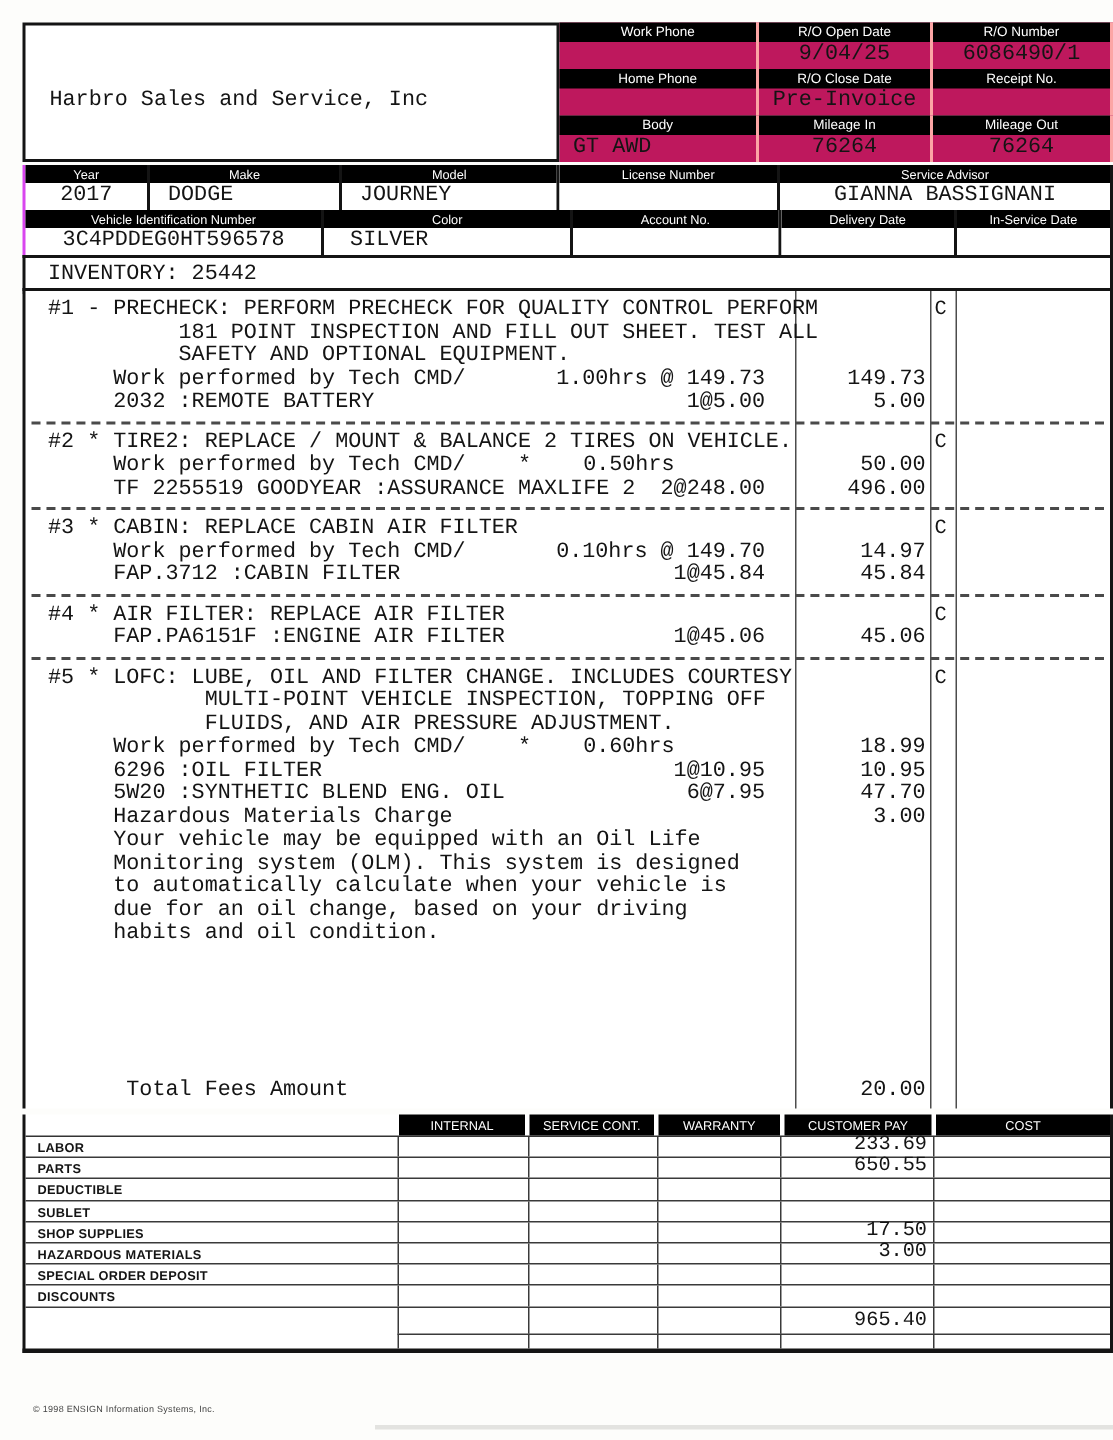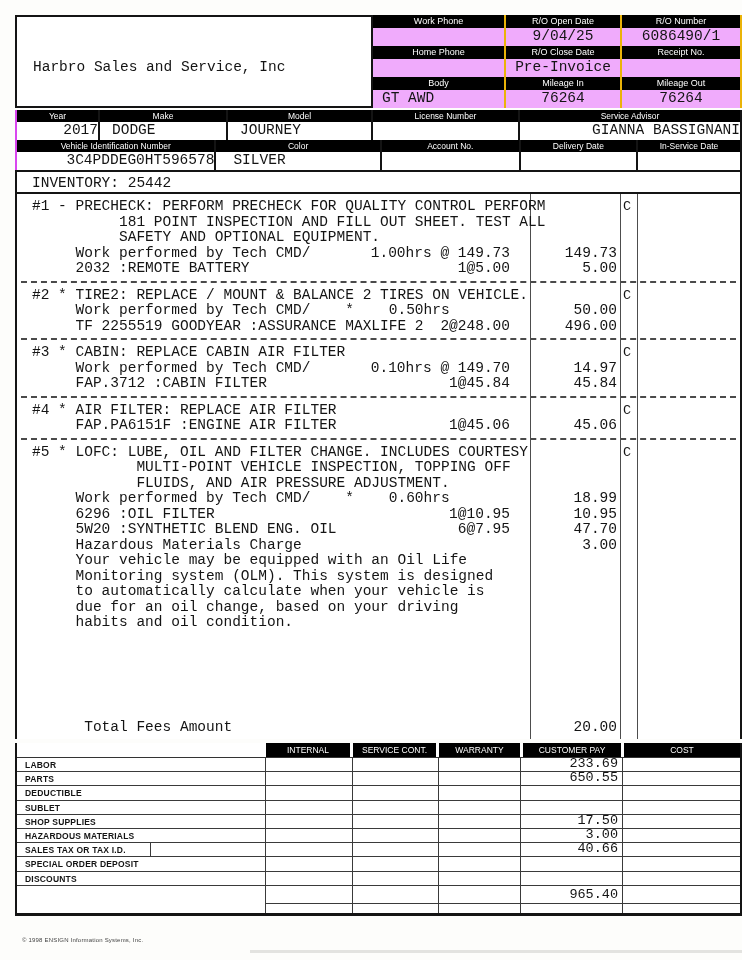--- a/index.html
+++ b/index.html
@@ -10,32 +10,32 @@
   
   .title-box{position:absolute;left:15px;top:15px;width:358px;height:93px;
              border:2px solid #141414;box-sizing:border-box;background:#fff;}
   .title{height:31px;border-bottom:2px solid #141414;font-size:23px;font-weight:700;
          letter-spacing:-0.4px;line-height:30px;padding-left:11px;white-space:nowrap;color:#0b0b0b;}
   .addr{padding:4px 0 0 16px;font-size:14.5px;line-height:18.5px;white-space:pre;}
 
   
   .rheader{position:absolute;left:373px;top:15px;width:369px;height:93px;}
   .rrow{display:flex;height:31px;}
-  .rcell{box-sizing:border-box;border-right:2px solid #eab308;background:#f0abfc;}
+  .rcell{box-sizing:border-box;border-right:2px solid #fca5a5;background:#be185d;}
   .bar{background:#000;color:#fff;text-align:center;font-size:9px;line-height:13px;height:13px;
        white-space:nowrap;overflow:hidden;}
   .rcell .val{height:18px;font-size:14.5px;line-height:17px;text-align:center;white-space:nowrap;}
   .val.left{text-align:left;padding-left:9px;}
 
   
   .frow{position:absolute;left:15px;width:727px;height:30px;display:flex;}
   .fcell{box-sizing:border-box;border-right:2px solid #141414;background:#fff;}
   .fcell:first-child{border-left:2px solid #d946ef;}
   .fcell .bar{height:12px;font-size:8.5px;line-height:12px;}
-  .fcell .val{height:18px;font-size:14.5px;line-height:17px;text-align:right;white-space:nowrap;}
+  .fcell .val{height:18px;font-size:14.5px;line-height:17px;text-align:center;white-space:nowrap;}
 
   .inv{position:absolute;left:15px;top:170px;width:727px;height:26px;box-sizing:border-box;
        border-left:2px solid #141414;border-right:2px solid #141414;border-top:2px solid #141414;
        font-size:14.5px;line-height:23px;padding-left:15px;background:#fff;}
 
   
   .lineitems{position:absolute;left:15px;top:192px;width:727px;height:547px;box-sizing:border-box;
              border:2px solid #141414;border-bottom:none;font-size:14.5px;background:#fff;}
   .vline{position:absolute;top:0;bottom:0;width:1px;background:#4d4d4d;}
   .job{position:relative;padding:5px 0 4px 15px;}
@@ -284,30 +284,20 @@
         <div class="srow">
           <span class="slbl">HAZARDOUS MATERIALS</span>
           <span class="cl" style="left: 248px;"></span>
           <span class="cl" style="left: 335px;"></span>
           <span class="cl" style="left: 421px;"></span>
           <span class="cl" style="left: 503px;"></span>
           <span class="cl" style="left: 605px;"></span>
           <span class="cpval mono">3.00</span>
         </div>
         <div class="srow">
-          <span class="slbl">SALES TAX OR TAX I.D.</span>
-          <span class="sdiv"></span>
-          <span class="cl" style="left: 248px;"></span>
-          <span class="cl" style="left: 335px;"></span>
-          <span class="cl" style="left: 421px;"></span>
-          <span class="cl" style="left: 503px;"></span>
-          <span class="cl" style="left: 605px;"></span>
-          <span class="cpval mono">40.66</span>
-        </div>
-        <div class="srow">
           <span class="slbl">SPECIAL ORDER DEPOSIT</span>
           <span class="cl" style="left: 248px;"></span>
           <span class="cl" style="left: 335px;"></span>
           <span class="cl" style="left: 421px;"></span>
           <span class="cl" style="left: 503px;"></span>
           <span class="cl" style="left: 605px;"></span>
         </div>
         <div class="srow">
           <span class="slbl">DISCOUNTS</span>
           <span class="cl" style="left: 248px;"></span>

